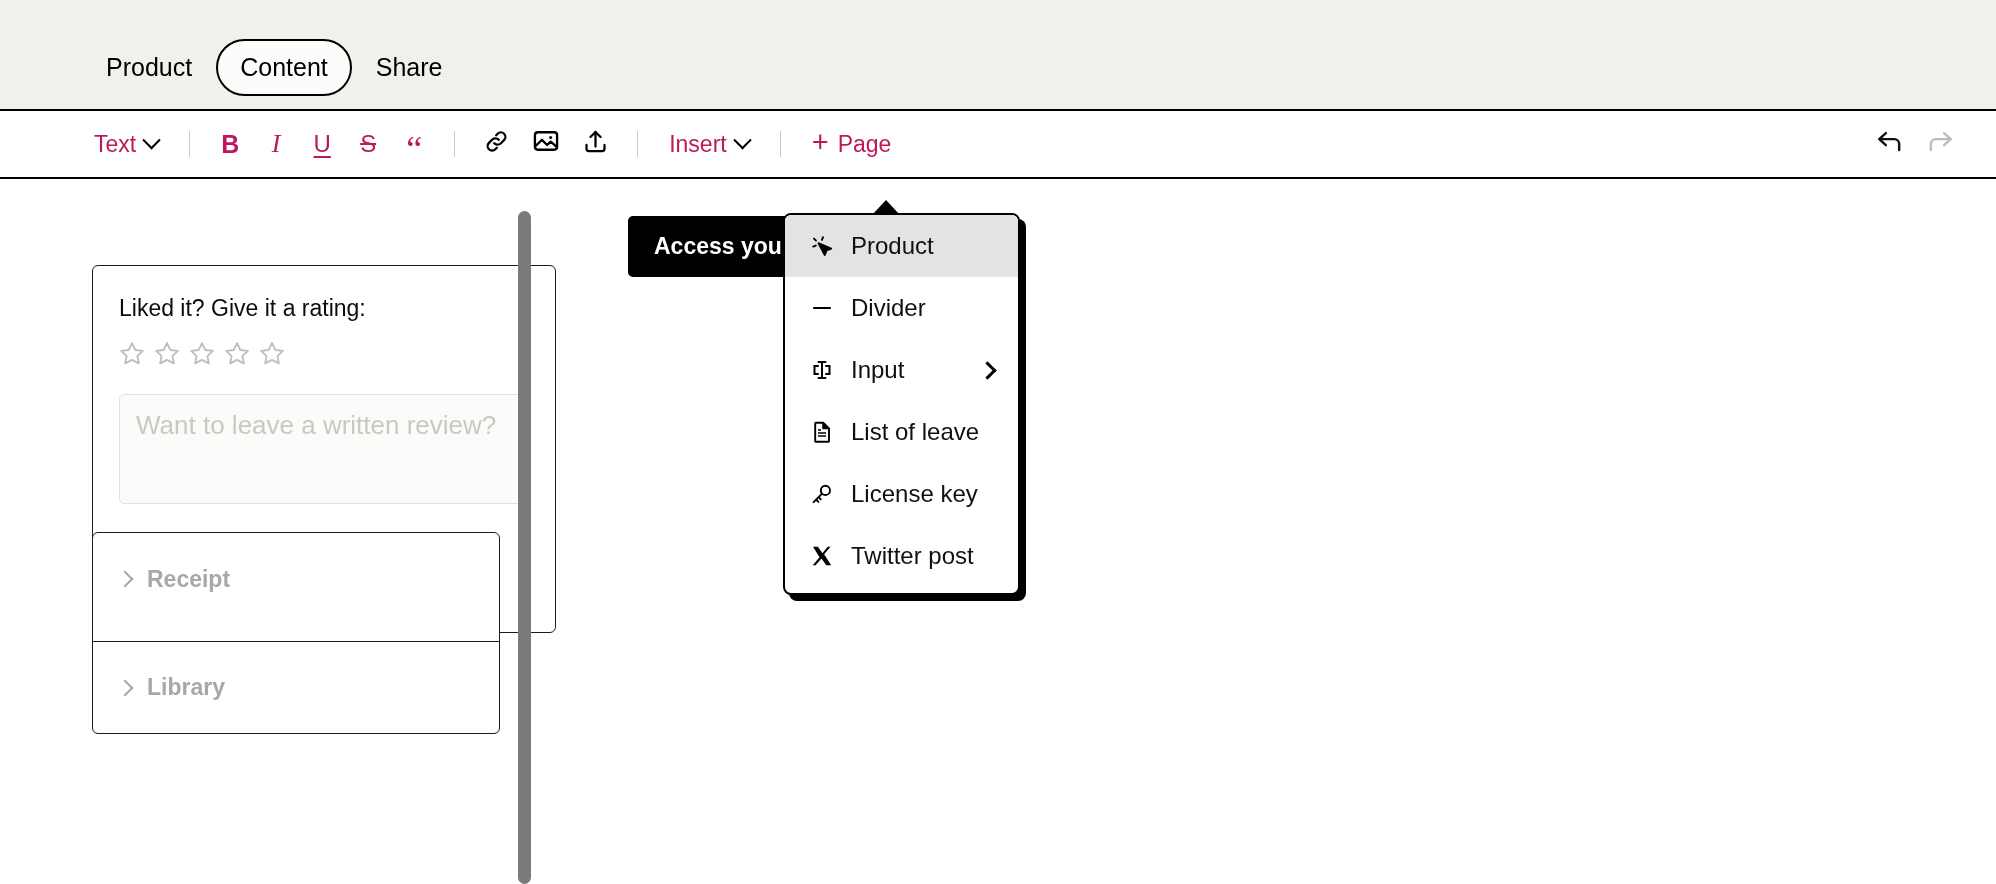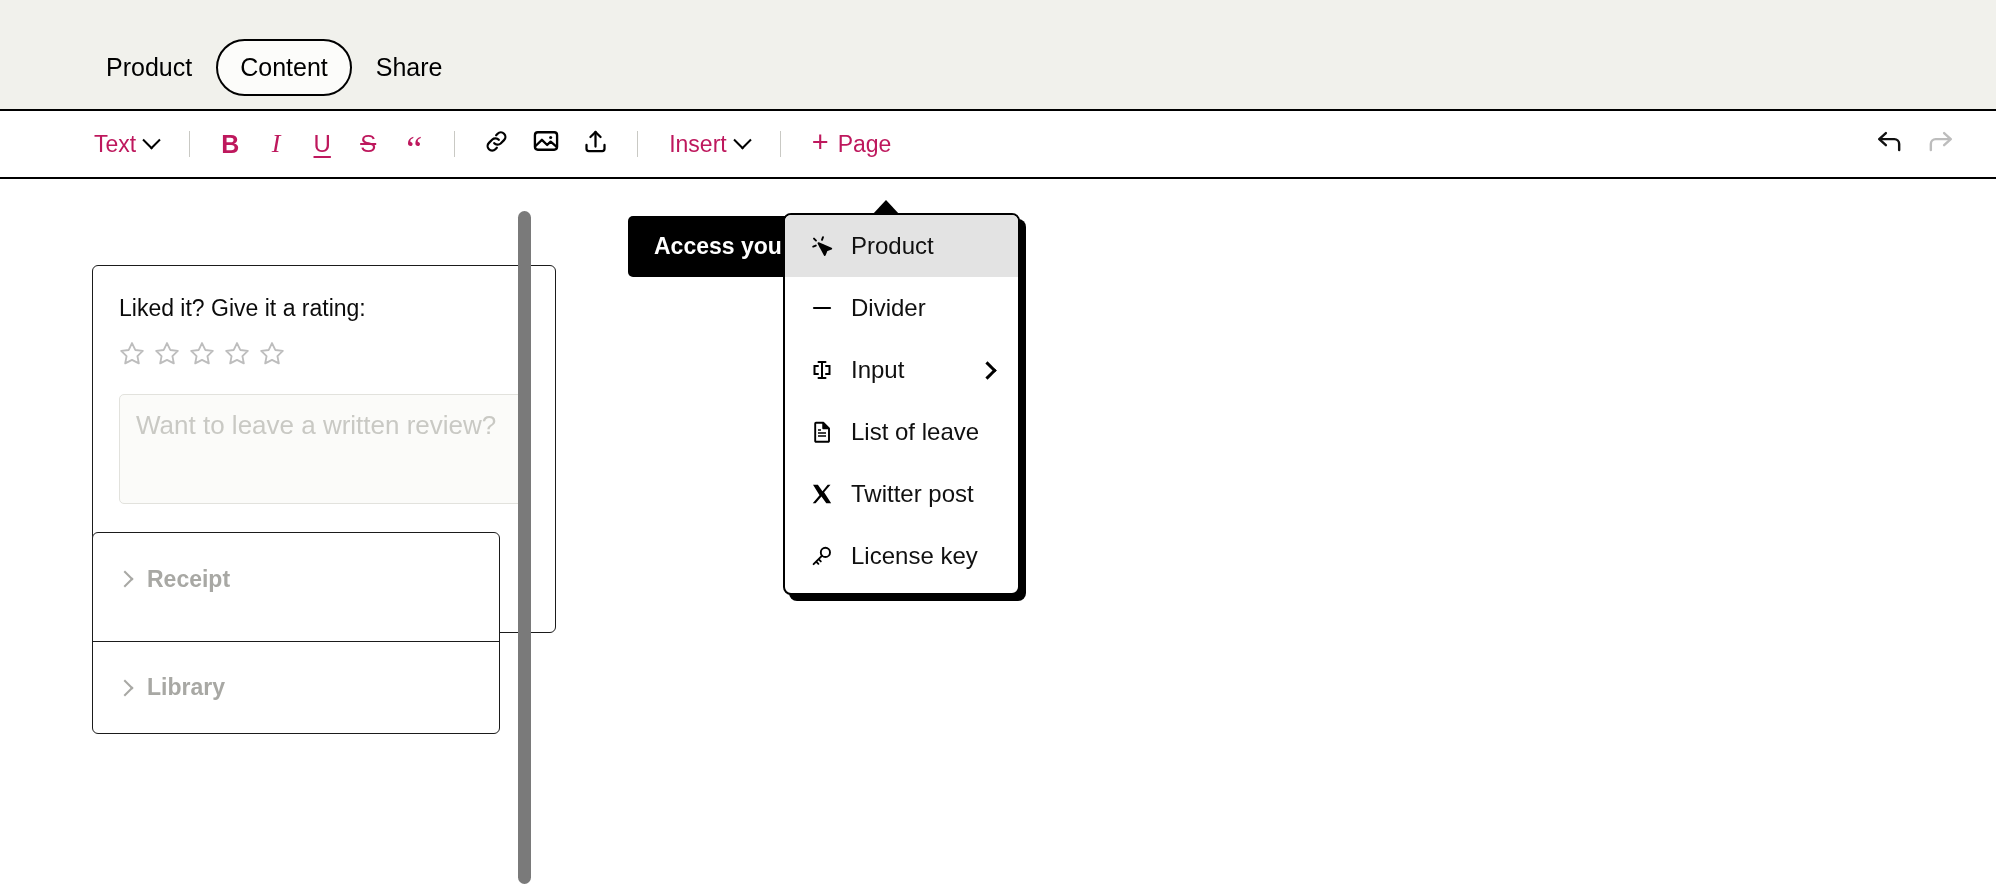--- a/index.html
+++ b/index.html
@@ -438,31 +438,31 @@
           <path d="M6 2.8h7.5L19 8.3V21a.8.8 0 0 1-.8.8H6a.8.8 0 0 1-.8-.8V3.6A.8.8 0 0 1 6 2.8z"></path>
           <path d="M13.2 3v5.2H18.8" fill="#000"></path>
           <path d="M8 13h8M8 16h8M8 10h3" stroke-width="1.7"></path>
         </svg>
       </span>
       <span class="dd-label">List of leave</span>
     </div>
 
     <div class="dd-item">
       <span class="dd-ico">
-        <svg width="22" height="22" viewBox="0 0 24 24" fill="#000">
-          <path d="M2.2 2h5.3l5 6.9L18.2 2h3.1l-7 8.1L22 22h-5.3l-5.3-7.3L5 22H1.9l7.4-8.6z"></path>
-        </svg>
-      </span>
-      <span class="dd-label">Twitter post</span>
-    </div>
-
-    <div class="dd-item">
-      <span class="dd-ico">
         <svg width="24" height="24" viewBox="0 0 24 24" fill="none" stroke="#000" stroke-width="1.9" stroke-linecap="round" stroke-linejoin="round">
           <circle cx="15.4" cy="8.4" r="4.6"></circle>
           <path d="M12.1 11.7 3.6 20.2M6.2 17.6l2.2 2.2M8.6 15.2l2.2 2.2"></path>
         </svg>
       </span>
       <span class="dd-label">License key</span>
     </div>
+
+    <div class="dd-item">
+      <span class="dd-ico">
+        <svg width="22" height="22" viewBox="0 0 24 24" fill="#000">
+          <path d="M2.2 2h5.3l5 6.9L18.2 2h3.1l-7 8.1L22 22h-5.3l-5.3-7.3L5 22H1.9l7.4-8.6z"></path>
+        </svg>
+      </span>
+      <span class="dd-label">Twitter post</span>
+    </div>
   </div>
 
 </div>
 
 </body></html>

